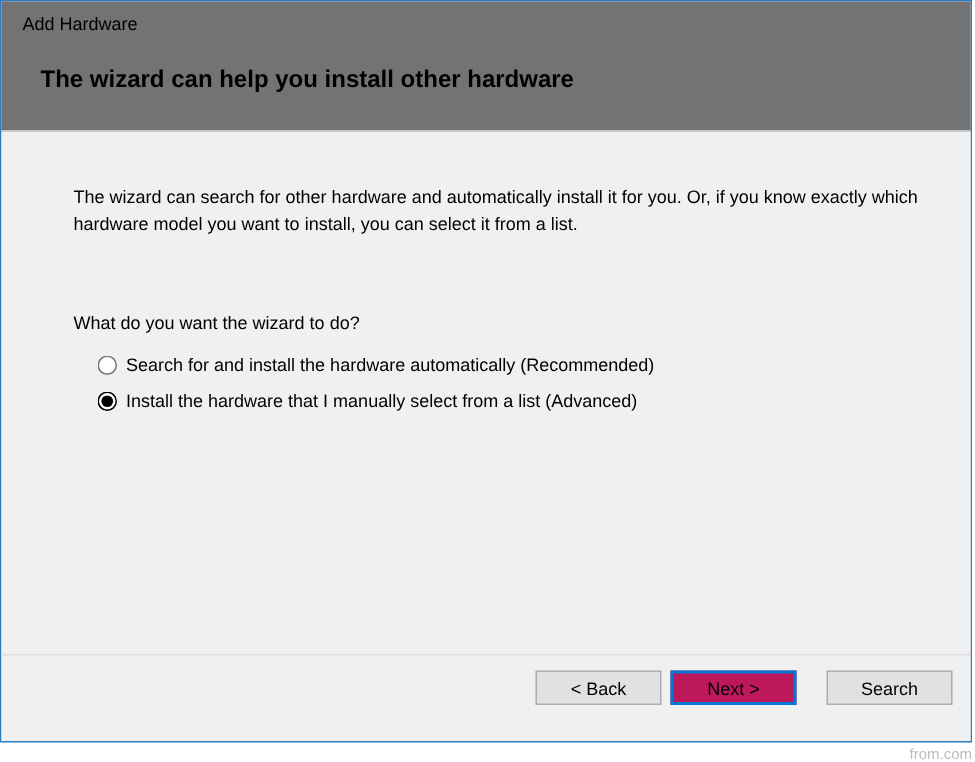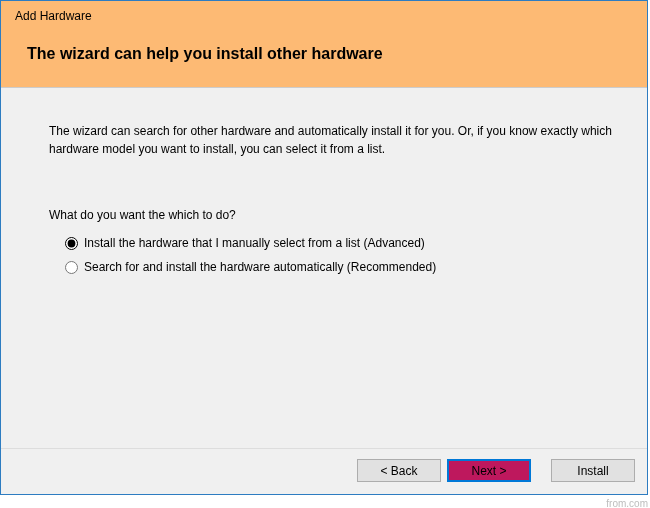--- a/index.html
+++ b/index.html
@@ -18,21 +18,21 @@
     .window {
       width: 648px;
       height: 495px;
       border: 1px solid #2d7cc1;
       background: #fff;
       display: flex;
       flex-direction: column;
       position: relative;
     }
     .header-area {
-      background: #fdba74;
+      background: #737373;
       padding: 8px 14px 24px 14px;
     }
     .window-title {
       font-size: 12px;
       color: #000;
       margin-bottom: 22px;
     }
     .subtitle {
       font-size: 16px;
       font-weight: bold;
@@ -72,21 +72,21 @@
       height: 13px;
       accent-color: #000;
     }
     .option-row label {
       font-size: 12px;
       color: #000;
     }
     .button-bar {
       background: #f0f0f0;
       border-top: 1px solid #ddd;
-      padding: 10px 12px 12px 12px;
+      padding: 10px 12px 24px 12px;
       display: flex;
       justify-content: flex-end;
       gap: 6px;
       align-items: center;
     }
     .btn {
       min-width: 84px;
       height: 23px;
       background: #e1e1e1;
       border: 1px solid #adadad;
@@ -119,34 +119,34 @@
 
   <div class="header-area">
     <div class="window-title">Add Hardware</div>
     <div class="subtitle">The wizard can help you install other hardware</div>
   </div>
 
   <div class="divider"></div>
 
   <div class="content-area">
     <div class="description">The wizard can search for other hardware and automatically install it for you. Or, if you know exactly which hardware model you want to install, you can select it from a list.</div>
-    <div class="question">What do you want the which to do?</div>
+    <div class="question">What do you want the wizard to do?</div>
     <div class="options">
+      <div class="option-row">
+        <input type="radio" name="wizopt" style="">
+        <label>Search for and install the hardware automatically (Recommended)</label>
+      </div>
       <div class="option-row">
         <input type="radio" name="wizopt" checked="" style="">
         <label>Install the hardware that I manually select from a list (Advanced)</label>
-      </div>
-      <div class="option-row">
-        <input type="radio" name="wizopt" style="">
-        <label>Search for and install the hardware automatically (Recommended)</label>
       </div>
     </div>
   </div>
 
   <div class="button-bar">
     <button class="btn">&lt; Back</button>
     <button class="btn btn-default">Next &gt;</button>
-    <button class="btn btn-cancel">Install</button>
+    <button class="btn btn-cancel">Search</button>
   </div>
 
 </div>
 
 <div class="watermark">from.com</div>
 
 </body></html>

